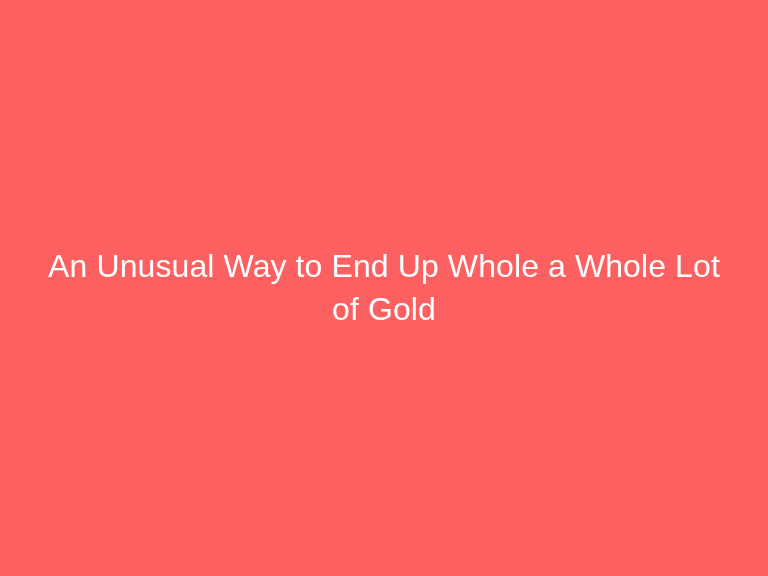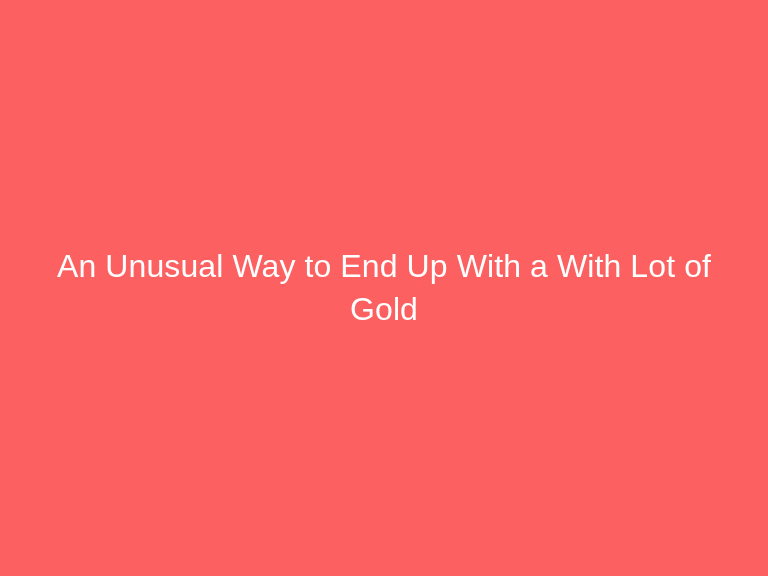--- a/index.html
+++ b/index.html
@@ -46,15 +46,15 @@
     text-align: center;
     word-wrap: break-word;
     -webkit-font-smoothing: antialiased;
   }
 </style>
 </head>
 <body>
 
 <div class="hero-card">
   <div class="hero-inner">
-    <h1 class="hero-title">An Unusual Way to End Up With a With Lot of Gold</h1>
+    <h1 class="hero-title">An Unusual Way to End Up Whole a Whole Lot of Gold</h1>
   </div>
 </div>
 
 </body></html>

